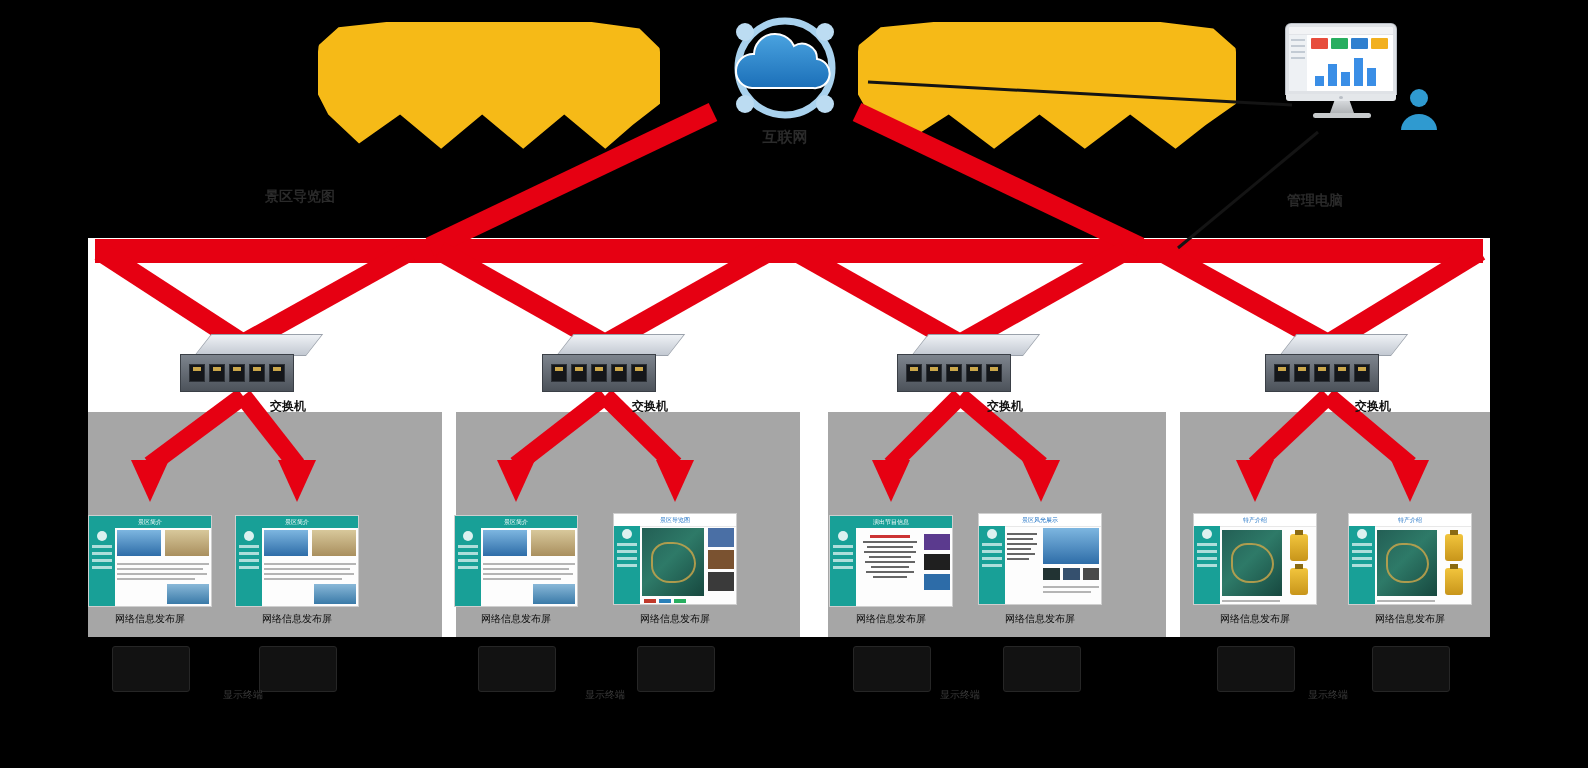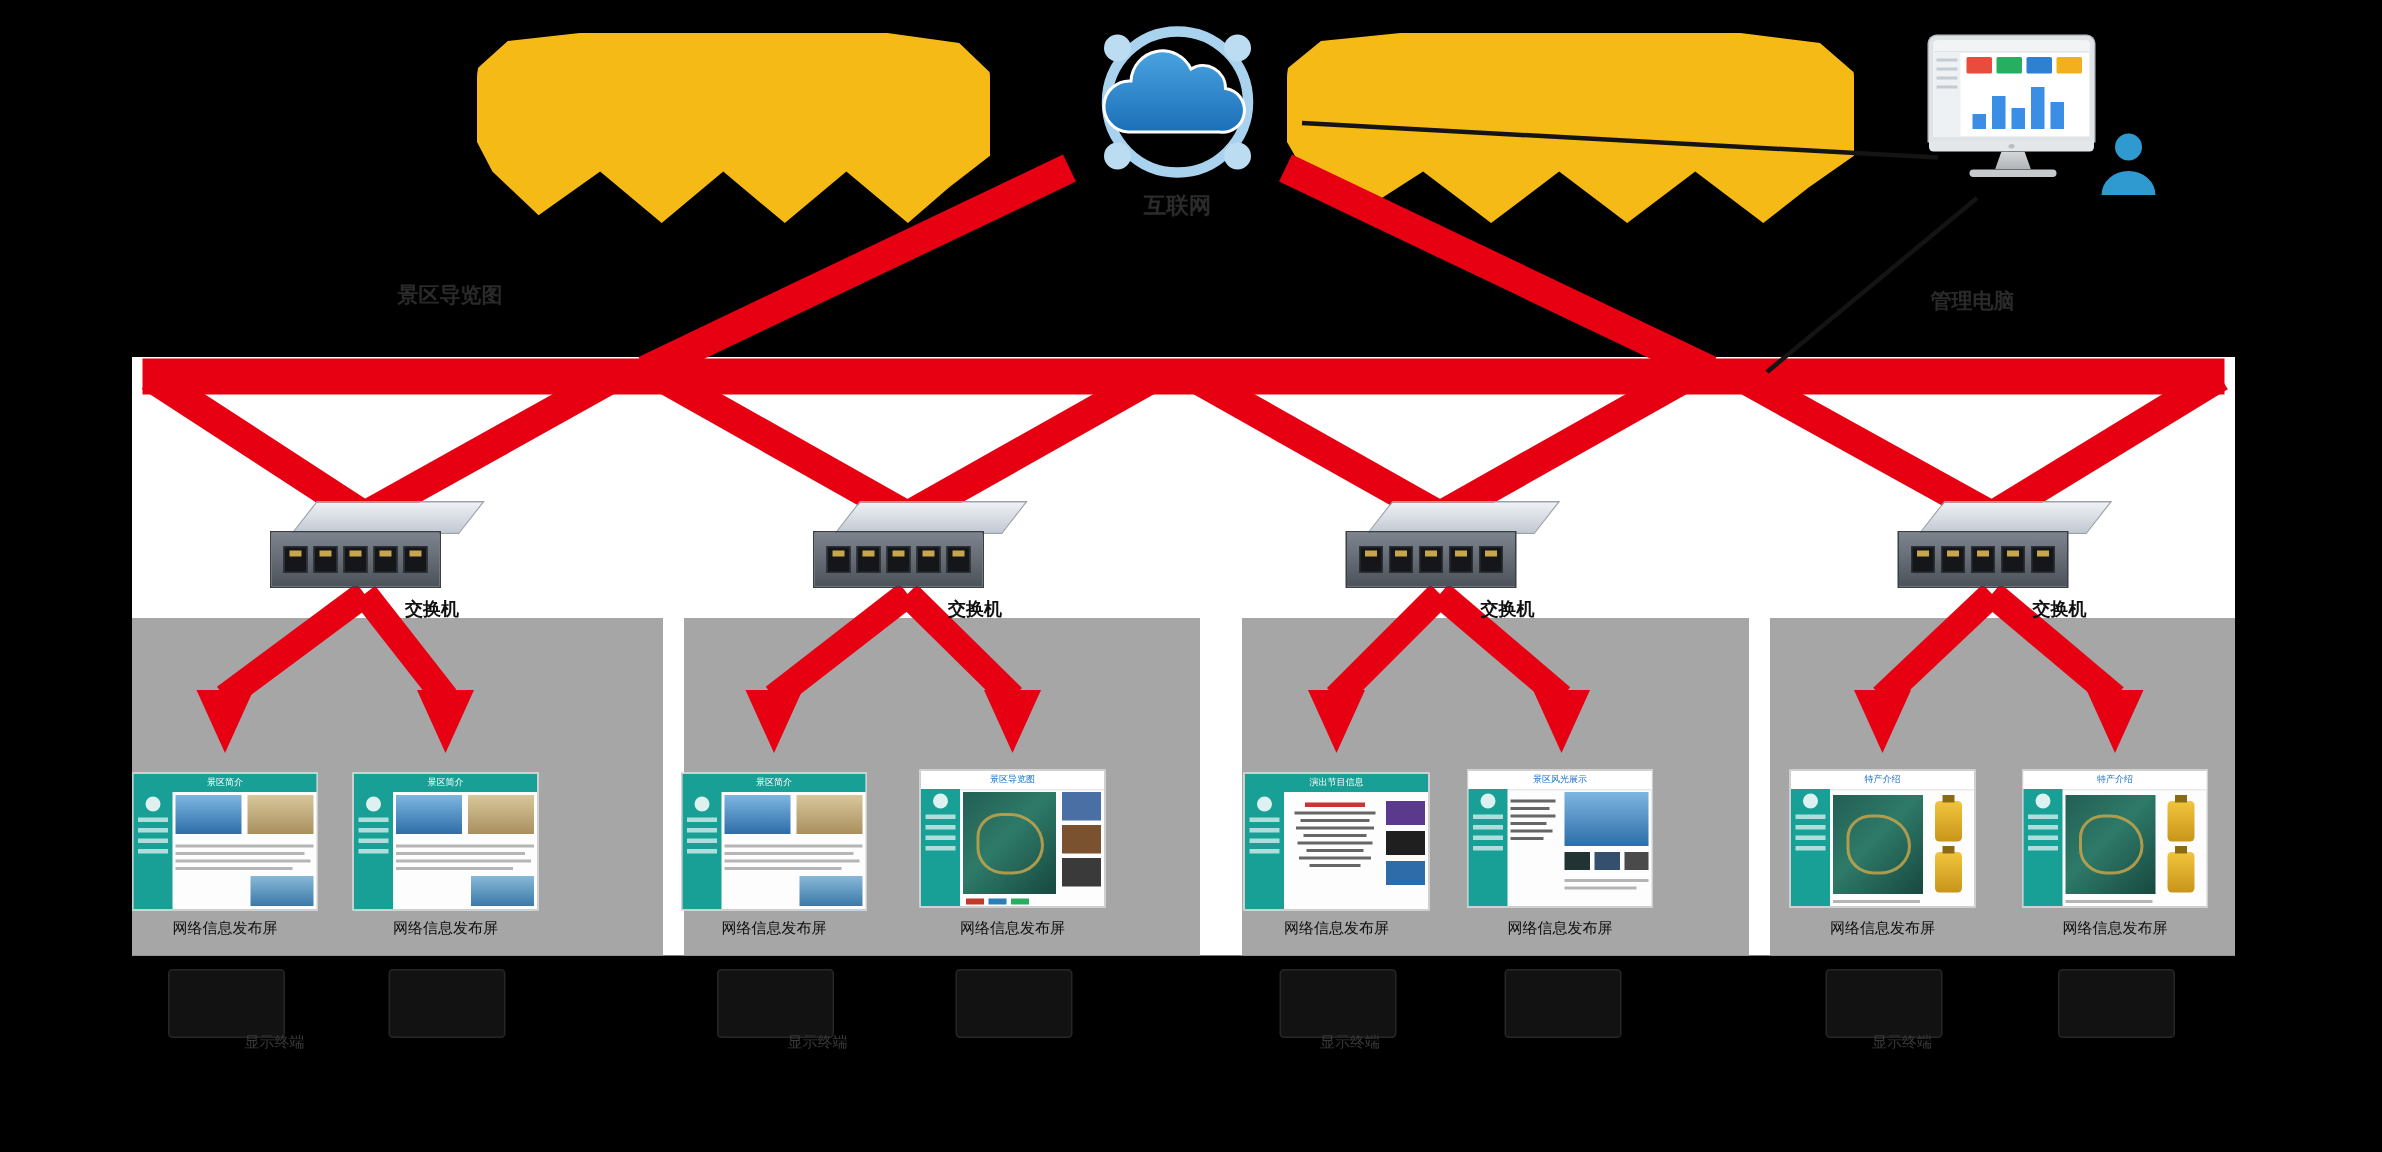--- a/index.html
+++ b/index.html
@@ -82,21 +82,21 @@
     border:2px solid rgba(208,168,74,.8);border-radius:40% 55% 50% 45%;}
   .thumb{position:absolute;width:26px;height:19px;}
   .bottle{position:absolute;width:18px;height:27px;border-radius:3px;background:linear-gradient(#f2c53d,#c8951a);}
   .bottle::before{content:"";position:absolute;left:50%;top:-4px;width:8px;height:5px;margin-left:-4px;background:#8a6a12;}
   .legend{position:absolute;height:4px;}
   .sline{height:2px;background:#666;margin:3px auto 0 auto;}
   .scr-label{position:absolute;width:150px;text-align:center;color:#0d0d0d;font-size:10px;top:612px;}
 
   
   .device{position:absolute;top:646px;width:76px;height:44px;background:#121212;border:1px solid #262626;border-radius:3px;}
-  .term-label{position:absolute;top:688px;width:160px;text-align:left;color:#3a3a3a;font-size:10px;}
+  .term-label{position:absolute;top:688px;width:160px;text-align:center;color:#3a3a3a;font-size:10px;}
 </style>
 </head>
 <body>
 
 <div class="canvas">
 
   <div class="band-white"></div>
   <div class="panel-gray pg1"></div>
   <div class="panel-gray pg2"></div>
   <div class="panel-gray pg3"></div>

